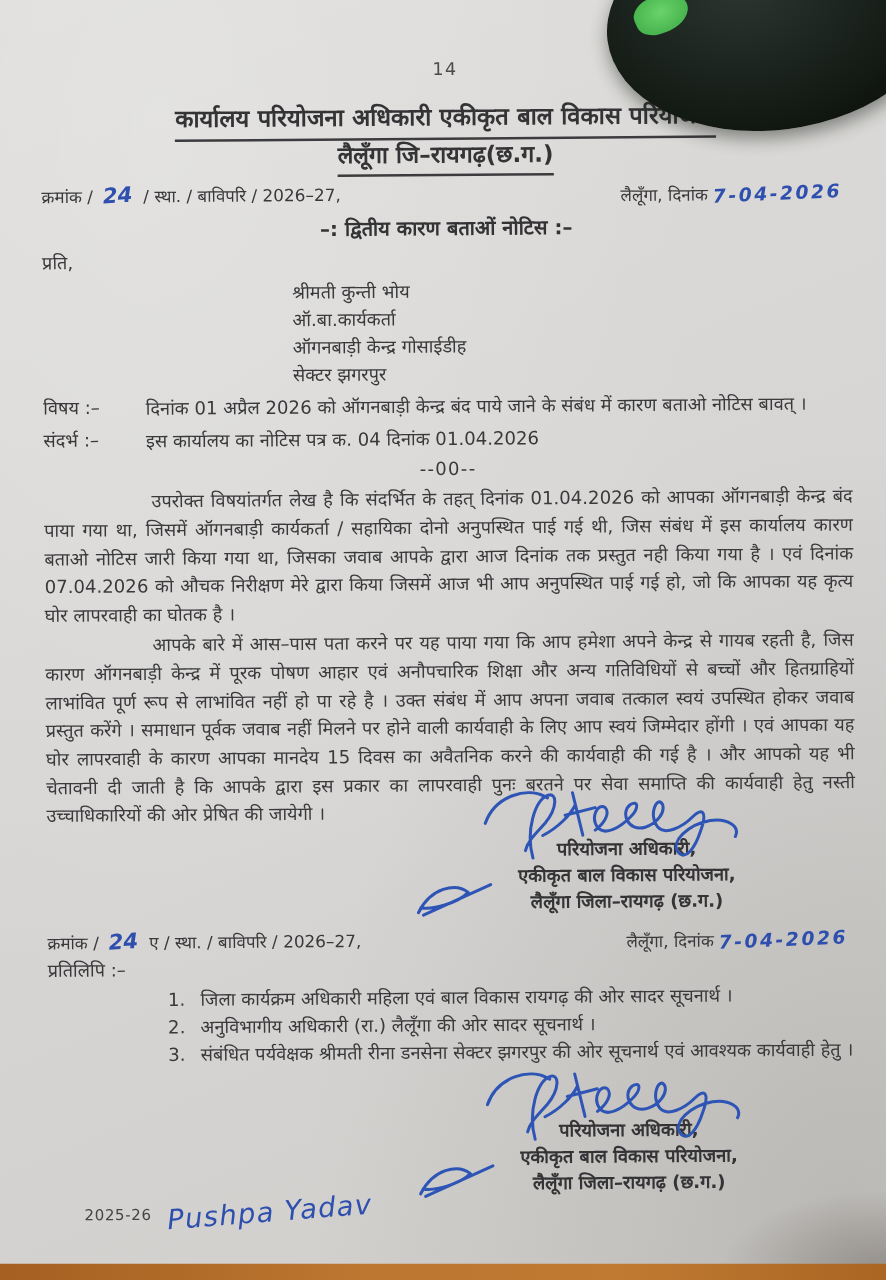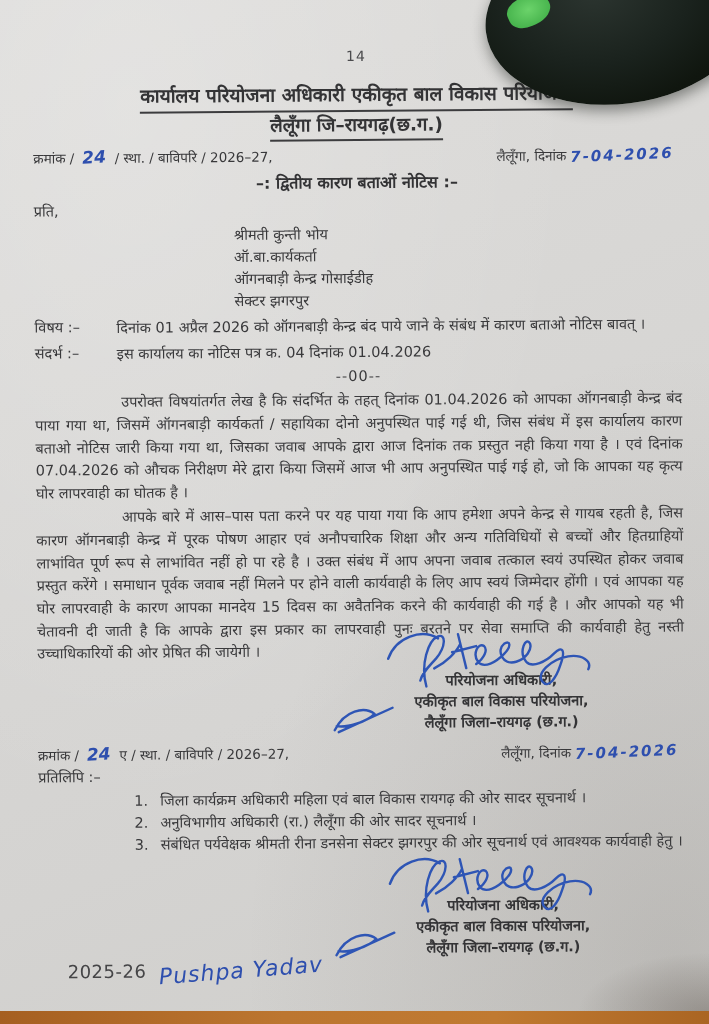--- a/index.html
+++ b/index.html
@@ -46,21 +46,21 @@
     text-align:center;font-weight:600;line-height:1.45;color:#343436;}
   .sig-scribble{position:absolute;left:34px;top:-46px;width:230px;height:78px;}
   .sig-flourish{position:absolute;left:-16px;bottom:-2px;width:70px;height:34px;}
   .ref-row2{margin-top:6px;}
   .copies-label{margin-top:0px;}
   ol.copies{margin:2px 0 0 0;padding-left:96px;counter-reset:li;list-style:none;}
   ol.copies li{counter-increment:li;position:relative;padding-left:26px;
     line-height:1.5;text-align:left;max-width:560px;}
   ol.copies li::before{content:counter(li) ".";position:absolute;left:0;}
   .footer-row{display:flex;align-items:center;margin-top:-6px;margin-left:28px;}
-  .session{font-size:18px;color:#454547;letter-spacing:.5px;}
+  .session{font-size:12px;color:#454547;letter-spacing:.5px;}
   .hand-name{font-size:22px;margin-left:12px;transform:rotate(-4deg);letter-spacing:1px;font-weight:500;}
   
   .dark-object{position:absolute;z-index:3;top:-72px;right:-44px;width:268px;height:176px;
     border-radius:50%;transform:rotate(-7deg);
     background:radial-gradient(ellipse at 42% 34%,#2c3530 0%,#1a221d 45%,#10160f 72%,#0b100c 100%);
     box-shadow:0 6px 14px rgba(20,25,20,.45);}
   .green-sticker{position:absolute;z-index:4;top:-4px;right:158px;width:44px;height:30px;
     background:radial-gradient(ellipse at 50% 45%,#6fdc6e,#49bb4f 75%);
     border-radius:46% 60% 55% 50%;transform:rotate(-24deg);opacity:.95;}
   .wood-strip{position:absolute;z-index:3;left:0;right:0;bottom:0;height:13px;

